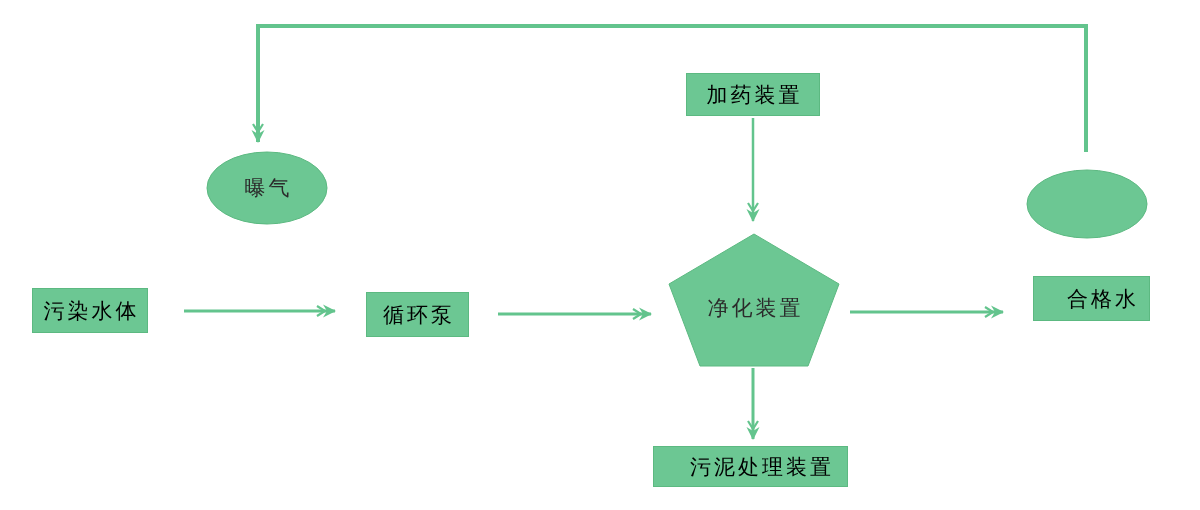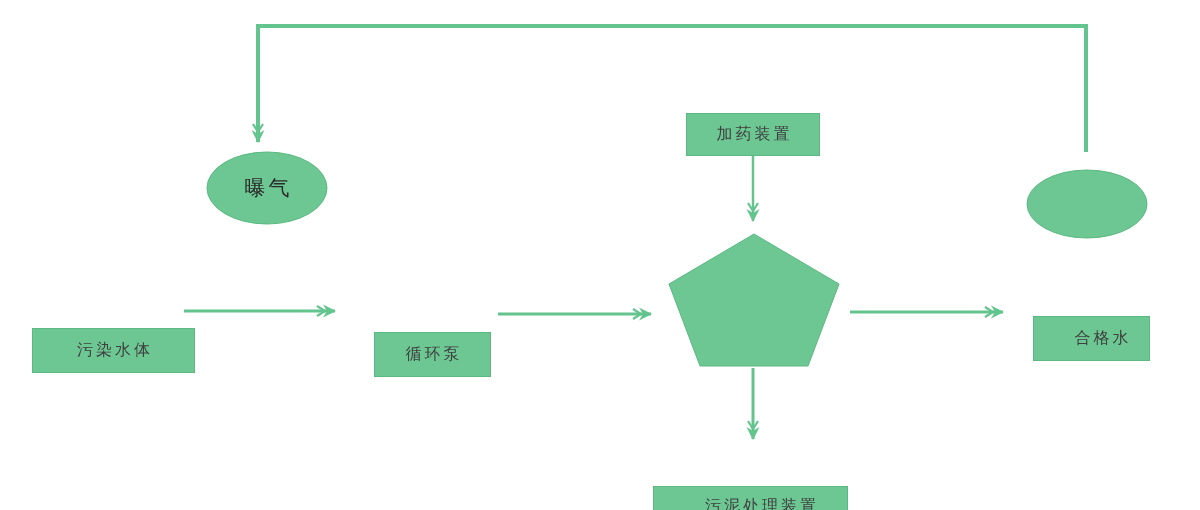--- a/index.html
+++ b/index.html
@@ -35,26 +35,25 @@
     stroke-width: 1;
   }
   .node-rect {
     position: absolute;
     background: #6cc793;
     border: 1px solid #5cb981;
     box-sizing: border-box;
     display: flex;
     align-items: center;
     justify-content: center;
-    color: #404040;
-    font-size: 16px;
+    color: #000000;
+    font-size: 21px;
     letter-spacing: 3px;
     text-indent: 3px; 
     white-space: nowrap;
-    margin-top: 40px;
   }
   .node-label {
     position: absolute;
     display: flex;
     align-items: center;
     justify-content: center;
     color: #2b2b2b;
     font-size: 21px;
     letter-spacing: 3px;
     text-indent: 3px;
@@ -88,25 +87,26 @@
 
     <ellipse class="shape-fill" cx="267" cy="188" rx="60" ry="36"></ellipse>
 
     <ellipse class="shape-fill" cx="1087" cy="204" rx="60" ry="34"></ellipse>
 
     <polygon class="shape-fill" points="754,234 839,284 808,366 700,366 669,284"></polygon>
   </svg>
 
   <div class="node-rect" style="left:686px; top:73px; width:134px; height:43px;">加药装置</div>
 
-  <div class="node-rect" style="left:32px; top:288px; width:163px; height:45px;">污染水体</div>
+  <div class="node-rect" style="left:32px; top:288px; width:116px; height:45px;">污染水体</div>
 
-  <div class="node-rect" style="left:374px; top:292px; width:117px; height:45px;">循环泵</div>
+  <div class="node-rect" style="left:366px; top:292px; width:103px; height:45px;">循环泵</div>
 
   <div class="node-rect" style="left:1033px; top:276px; width:117px; height:45px;padding-left:20px;">合格水</div>
 
   <div class="node-rect" style="left:653px; top:446px; width:195px; height:41px;padding-left:20px;">污泥处理装置</div>
 
   <div class="node-label" style="left:207px; top:174px; width:120px; height:28px;font-family:Liberation Serif, serif;">曝气</div>
 
 
+  <div class="node-label" style="left:669px; top:294px; width:170px; height:28px;">净化装置</div>
 
 </div>
 
 </body></html>

